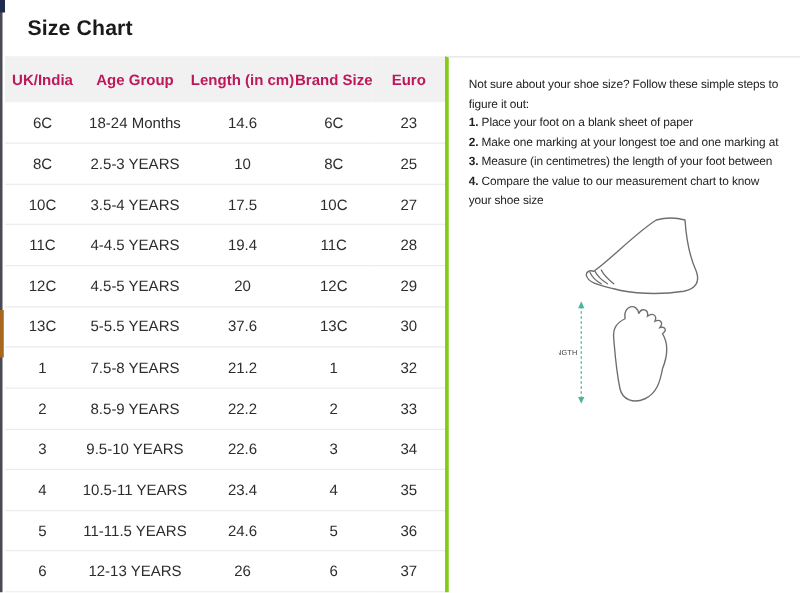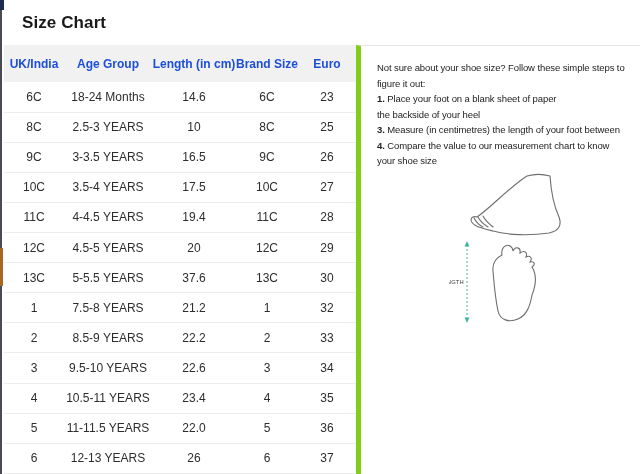--- a/index.html
+++ b/index.html
@@ -28,38 +28,38 @@
 
   .content { display: flex; align-items: stretch; height: 429px; }
 
   
   .size-table { width: 352px; border-collapse: collapse; table-layout: fixed; flex: 0 0 352px; }
   .size-table thead th {
     background: var(--header-bg, #f1f1f2);
     height: 37px;
     font-size: 12px;
     font-weight: 700;
-    color: #1d4ed8;
+    color: #be185d;
     text-align: center;
     vertical-align: middle;
   }
   .size-table td {
     height: 28px;
     font-size: 12px;
     color: #2d2d2d;
     text-align: center;
     vertical-align: middle;
     border-bottom: 1px solid #ececec;
     background: #fff;
   }
 
   
   .right-panel {
     flex: 1;
-    border-left: 5px solid #84cc16;
+    border-left: 3px solid #84cc16;
     border-top: 1px solid #e4e4e4;
     background: #fff;
     padding: 14px 2px 0 16px;
     overflow: hidden;
   }
   .instr-line {
     font-size: 9.5px;
     line-height: 15.5px;
     letter-spacing: -0.1px;
     color: #222;
@@ -109,27 +109,20 @@
             <td>23</td>
           </tr>
           <tr>
             <td>8C</td>
             <td>2.5-3 YEARS</td>
             <td>10</td>
             <td>8C</td>
             <td>25</td>
           </tr>
           <tr>
-            <td>9C</td>
-            <td>3-3.5 YEARS</td>
-            <td>16.5</td>
-            <td>9C</td>
-            <td>26</td>
-          </tr>
-          <tr>
             <td>10C</td>
             <td>3.5-4 YEARS</td>
             <td>17.5</td>
             <td>10C</td>
             <td>27</td>
           </tr>
           <tr>
             <td>11C</td>
             <td>4-4.5 YEARS</td>
             <td>19.4</td>
@@ -174,40 +167,40 @@
           <tr>
             <td>4</td>
             <td>10.5-11 YEARS</td>
             <td>23.4</td>
             <td>4</td>
             <td>35</td>
           </tr>
           <tr>
             <td>5</td>
             <td>11-11.5 YEARS</td>
-            <td>22.0</td>
+            <td>24.6</td>
             <td>5</td>
             <td>36</td>
           </tr>
           <tr>
             <td>6</td>
             <td>12-13 YEARS</td>
             <td>26</td>
             <td>6</td>
             <td>37</td>
           </tr>
         </tbody>
     </table>
 
     <div class="right-panel">
       <div>
           <p class="instr-line">Not sure about your shoe size? Follow these simple steps to</p>
           <p class="instr-line">figure it out:</p>
           <p class="instr-line"><b>1. </b>Place your foot on a blank sheet of paper</p>
-          <p class="instr-line">the backside of your heel</p>
+          <p class="instr-line"><b>2. </b>Make one marking at your longest toe and one marking at</p>
           <p class="instr-line"><b>3. </b>Measure (in centimetres) the length of your foot between</p>
           <p class="instr-line"><b>4. </b>Compare the value to our measurement chart to know</p>
           <p class="instr-line">your shoe size</p>
         </div>
 
       <div class="illustration">
         <svg class="foot-svg" width="128" height="152" viewBox="0 0 128 152" fill="none" xmlns="http://www.w3.org/2000/svg">
 
           <g transform="translate(14,0)" stroke="#6e6e6e" stroke-width="1.1" fill="none" stroke-linecap="round">
             <path d="M64,5 C71,3 80,3 87,5 C88,20 91,35 96,46 C99,54 96,60 86,62 C66,65 44,64 30,60 C18,57 9,55 8,49 C8,46 11,45 14,46 C26,38 48,15 64,5 Z"></path>

